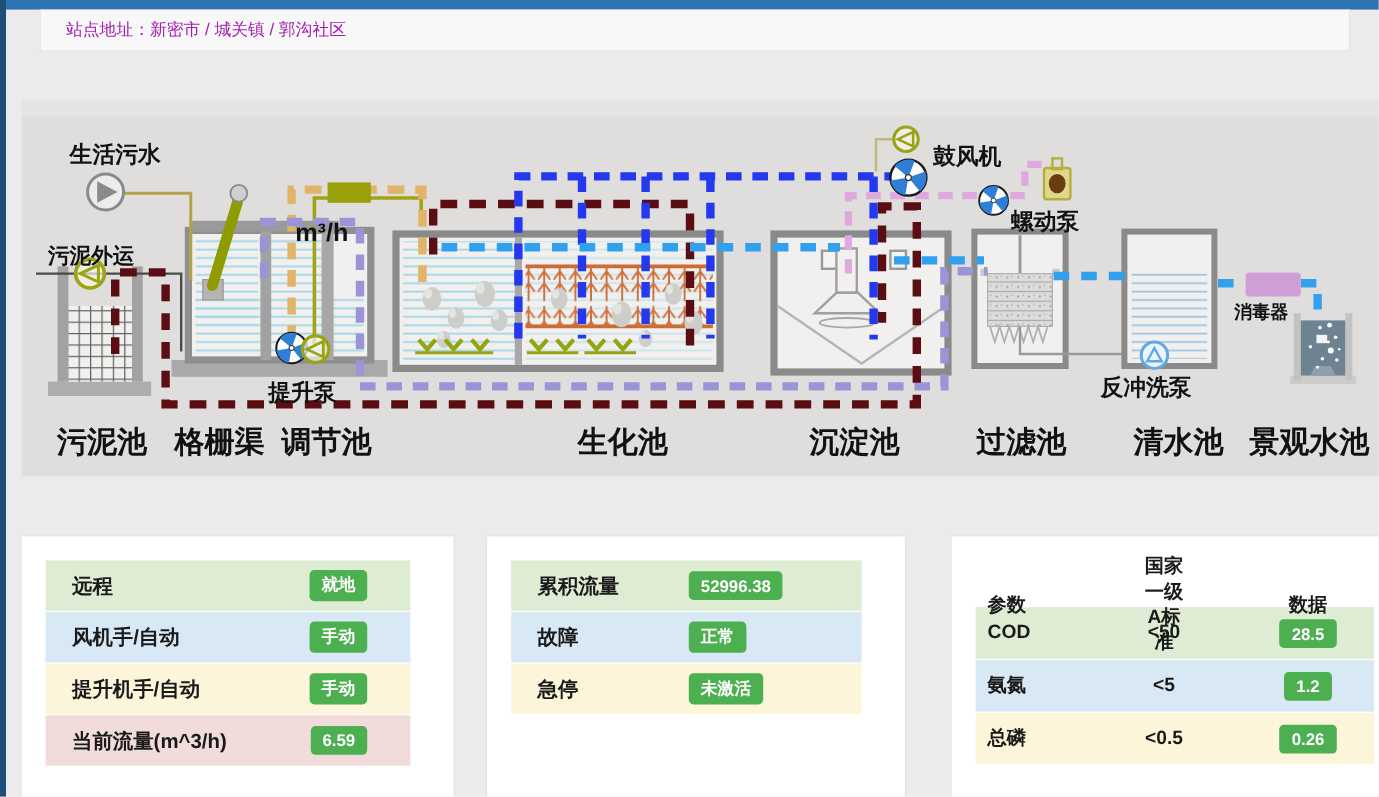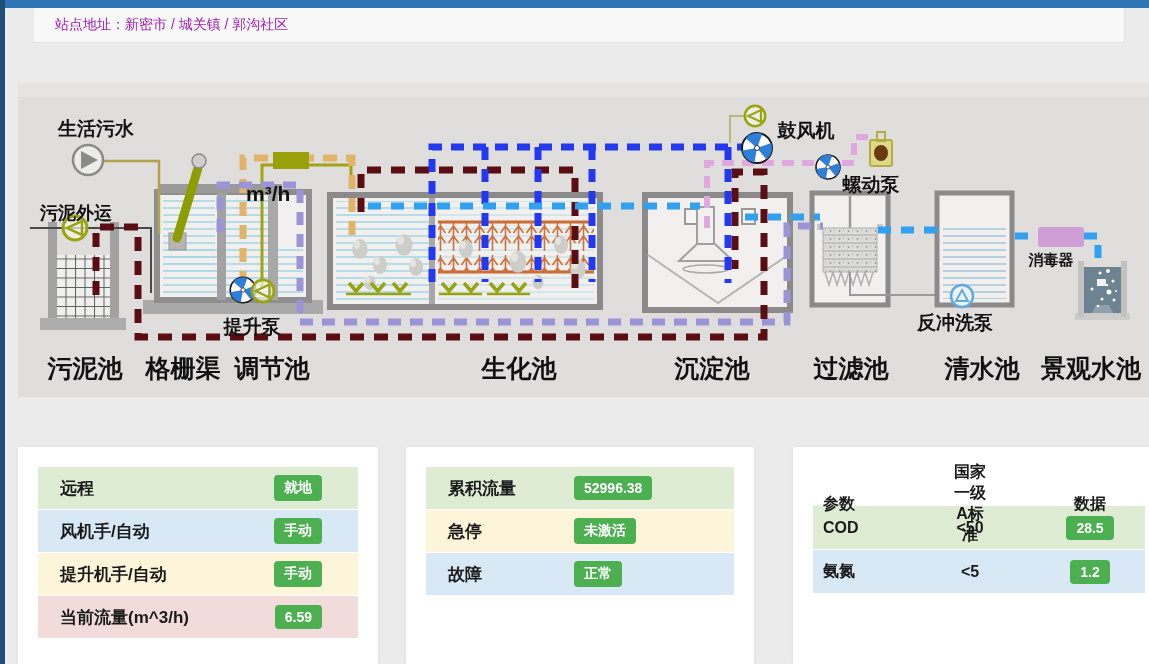--- a/index.html
+++ b/index.html
@@ -9,21 +9,21 @@
   .leftbar{position:absolute;top:0;left:0;width:5px;height:664px;background:#1f4e79;z-index:9;}
   .header-card{position:absolute;left:33px;top:8px;width:1090px;height:34px;background:#f8f8f8;
         border:1px solid #e3e3e3;border-top:none;}
   .header-card .site{line-height:33px;padding-left:21px;font-size:14px;color:#a21caf;}
   .diagram-strip{position:absolute;left:18px;top:83px;width:1131px;height:14px;background:#e6e4e3;}
   .diagram{position:absolute;left:18px;top:97px;width:1131px;height:300px;background:#e0dedd;}
   .panel{position:absolute;top:447px;background:#ffffff;height:217px;box-shadow:0 0 3px rgba(0,0,0,0.08);}
   .p1{left:18px;width:360px;}
   .p2{left:406px;width:348px;}
   .p3{left:793px;width:356px;}
-  .ptable{padding:20px 20px 0 20px;border-radius:19px;}
+  .ptable{padding:20px 36px 0 20px;border-radius:19px;}
   .prow{height:42px;margin-bottom:1px;display:flex;align-items:center;}
   .rg{background:#ddecd2;} .rb{background:#d8e8f5;} .ry{background:#fdf5da;} .rp{background:#f2dbdb;}
   .prow .lbl{font-size:17px;font-weight:bold;padding-left:22px;color:#1a1a1a;}
   .p1 .prow .badge{margin-left:auto;margin-right:36px;text-align:center;}
   .p2 .prow .lbl{width:104px;}
   .p2 .prow .badge{margin-left:22px;}
   .badge{display:inline-block;background:#4caf50;color:#fff;font-weight:bold;font-size:14px;
          padding:4px 10px;border-radius:4px;white-space:nowrap;}
   .p3 .qwrap{padding:15px 4px 0 20px;}
   .qhead{display:grid;grid-template-columns:92px 1fr 110px;height:44px;align-items:center;
@@ -265,27 +265,27 @@
       </div>
     </div>
   </div>
 
   <div class="panel p2">
     <div class="ptable">
       <div class="prow rg">
         <span class="lbl">累积流量</span>
         <span class="badge">52996.38</span>
       </div>
+      <div class="prow rb">
+        <span class="lbl">故障</span>
+        <span class="badge">正常</span>
+      </div>
       <div class="prow ry">
         <span class="lbl">急停</span>
         <span class="badge">未激活</span>
-      </div>
-      <div class="prow rb">
-        <span class="lbl">故障</span>
-        <span class="badge">正常</span>
       </div>
     </div>
   </div>
 
   <div class="panel p3">
     <div class="qwrap">
       <div class="qhead">
         <span class="qc1">参数</span>
         <span class="qc2">国家一级A标准</span>
         <span class="qc3">数据</span>
@@ -293,15 +293,20 @@
       <div class="qrow rg">
         <span class="qc1">COD</span>
         <span class="qc2">&lt;50</span>
         <span class="qc3"><span class="badge">28.5</span></span>
       </div>
       <div class="qrow rb">
         <span class="qc1">氨氮</span>
         <span class="qc2">&lt;5</span>
         <span class="qc3"><span class="badge">1.2</span></span>
       </div>
+      <div class="qrow ry">
+        <span class="qc1">总磷</span>
+        <span class="qc2">&lt;0.5</span>
+        <span class="qc3"><span class="badge">0.26</span></span>
+      </div>
     </div>
   </div>
 </div>
 
 </body></html>

